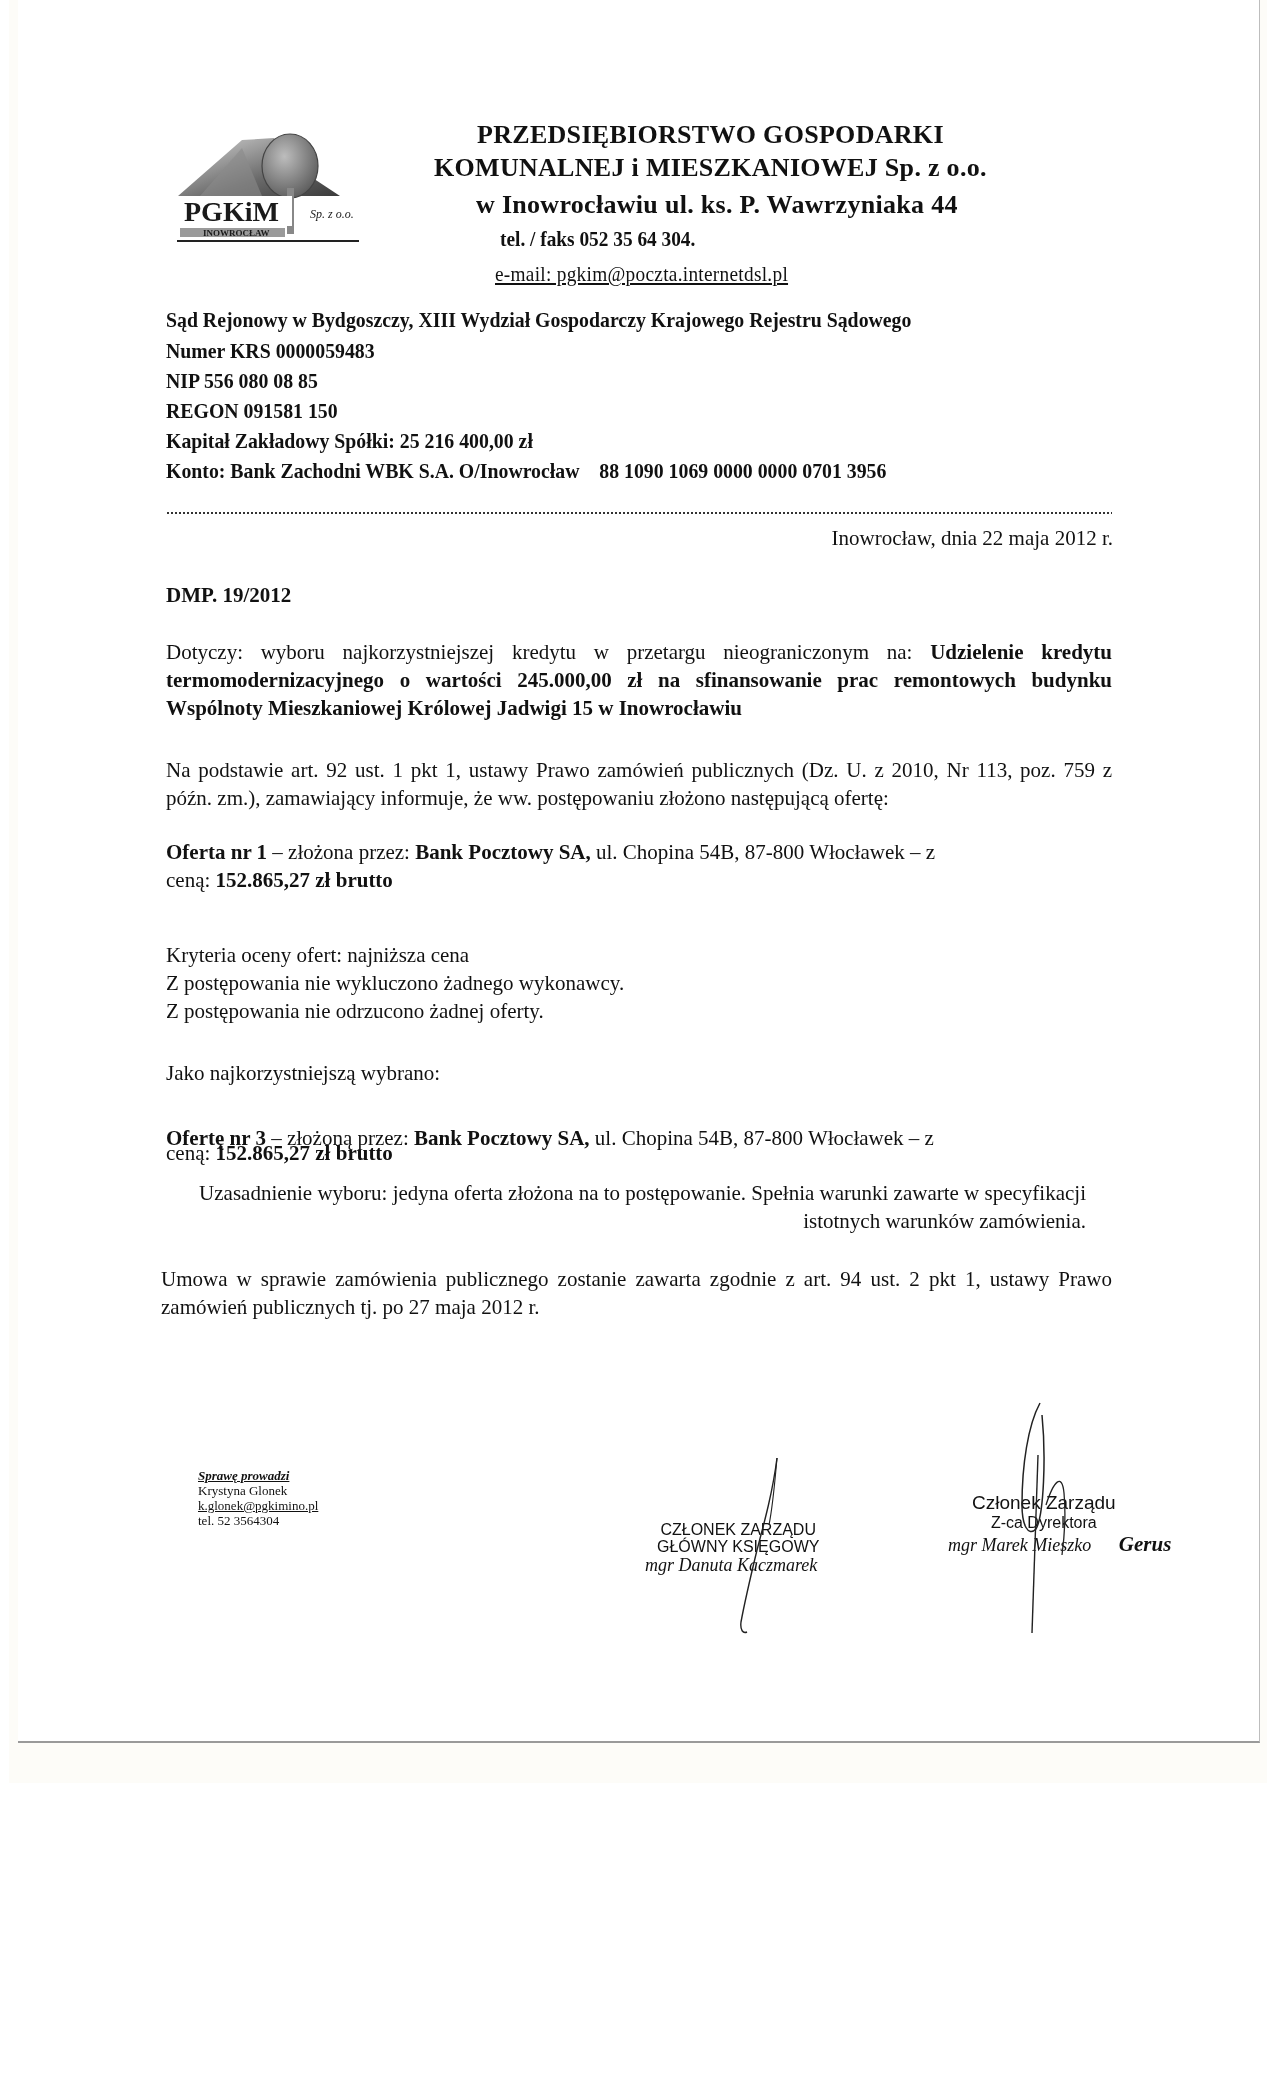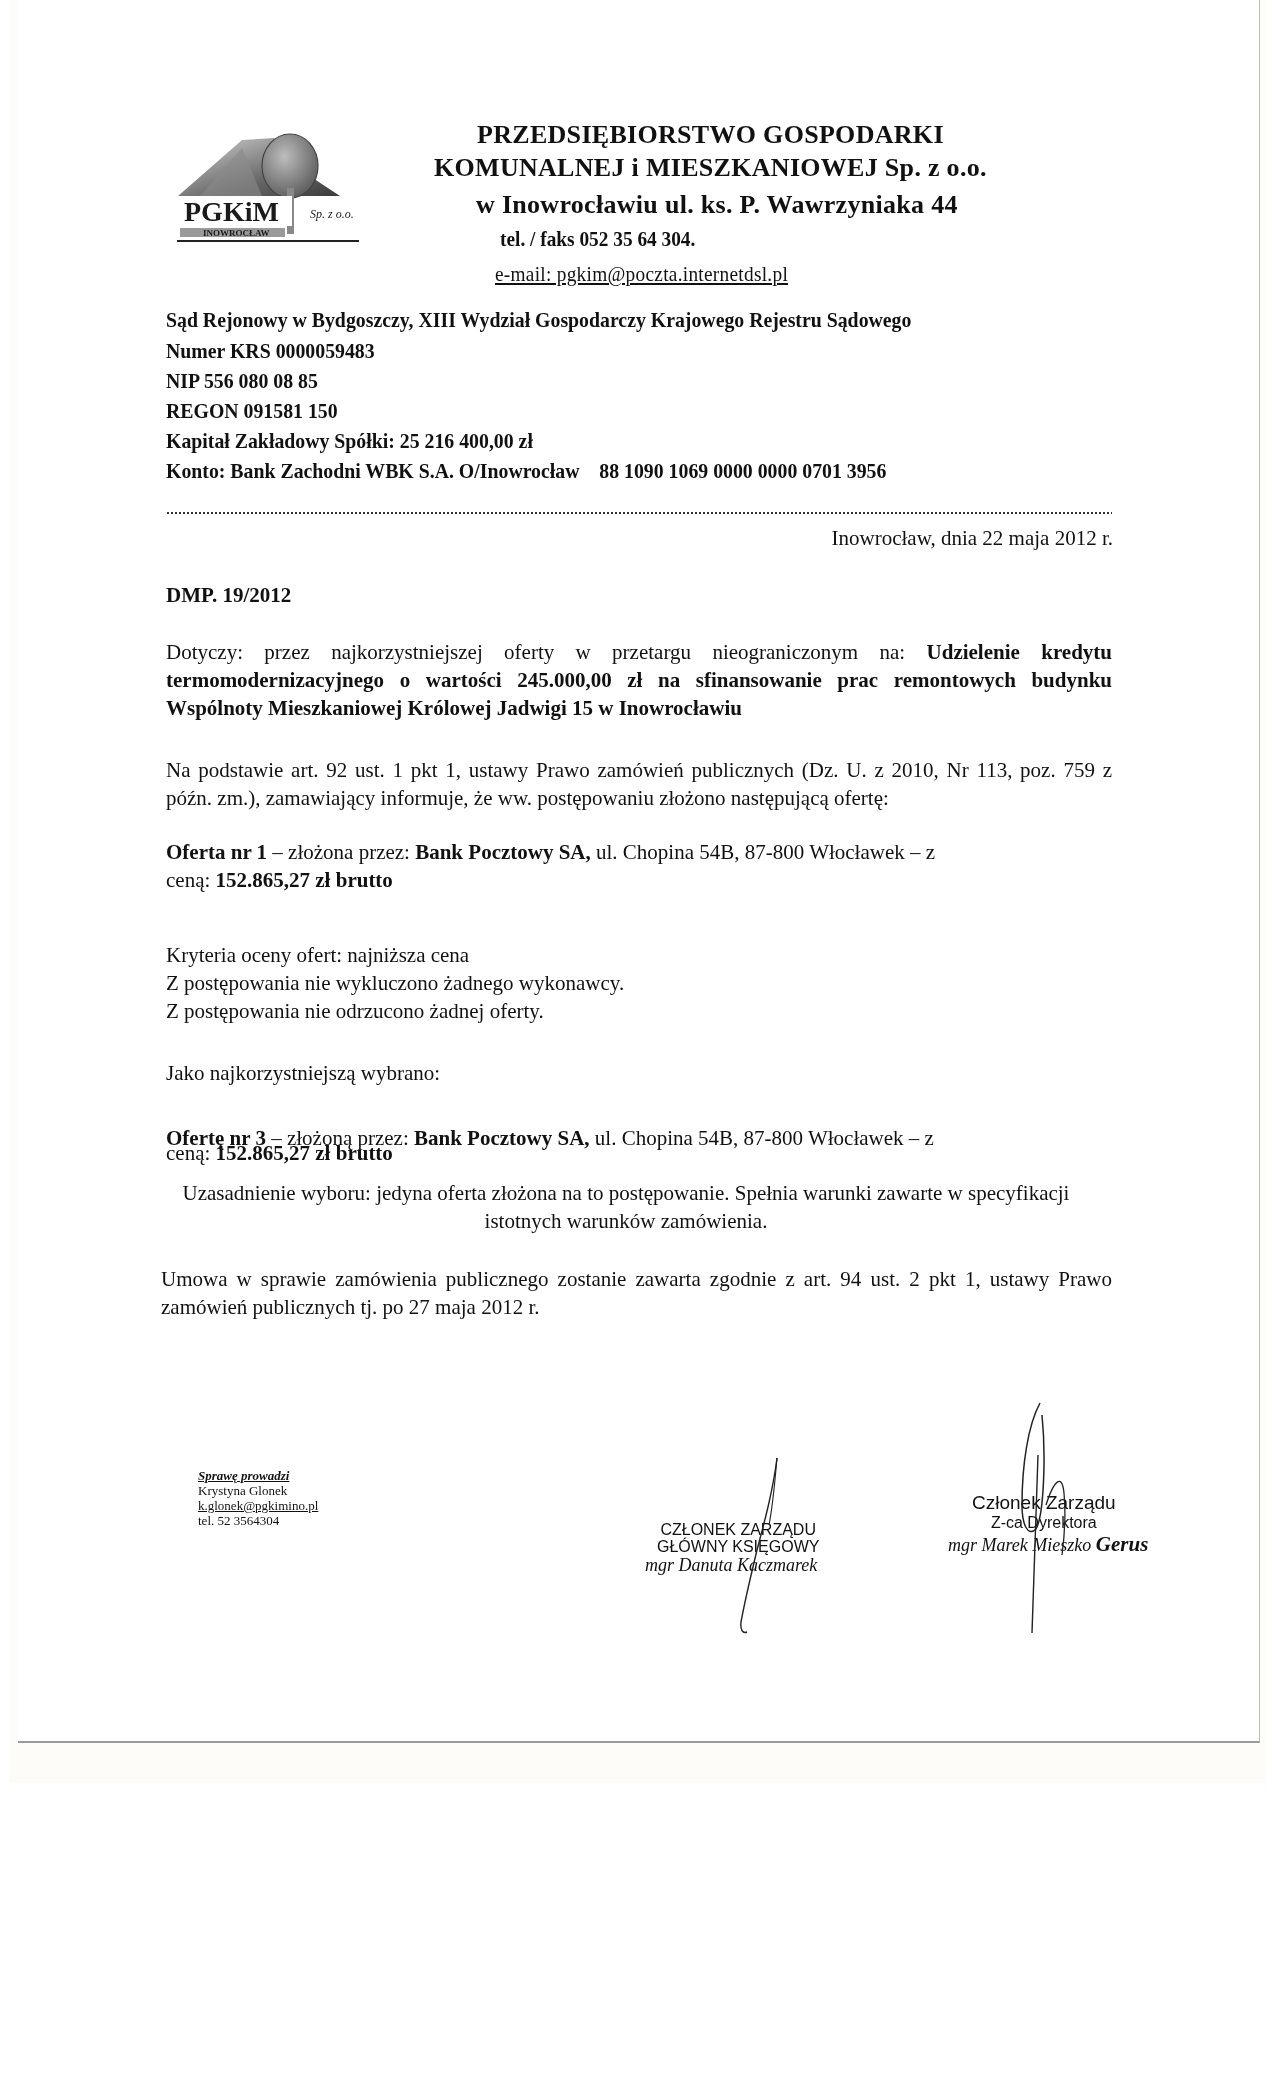--- a/index.html
+++ b/index.html
@@ -44,21 +44,21 @@
 
     
     .sig-block { position: absolute; font-family: "Liberation Sans", "DejaVu Sans", sans-serif; white-space: nowrap; margin-top: 28px; }
     .sig1 { left: 657px; top: 1493px; font-size: 16px; line-height: 17px; text-align: center; }
     .sig2 { left: 972px; top: 1464px; text-align: center; }
     .sig2 .role1 { font-size: 19px; }
     .sig2 .role2 { font-size: 16px; }
     .signame { position: absolute; font-family: "Liberation Serif", "DejaVu Serif", serif; font-style: italic; font-size: 18px; white-space: nowrap; }
     .signame1 { left: 645px; top: 1555px; }
     .signame2 { left: 948px; top: 1532px; }
-    .signame2 .big { font-size: 21px; font-weight: bold; }
+    .signame2 .big { font-size: 21px; font-weight: bold; margin-left: 23px; }
     .stroke { position: absolute; pointer-events: none; }
   </style>
 </head>
 <body>
 
 <div class="scan-strip"></div>
 <div class="paper"></div>
 
 <div class="logo">
   <svg width="200" height="130" viewBox="0 0 200 130">
@@ -99,21 +99,21 @@
 <div class="reg" style="top:428px">Kapitał Zakładowy Spółki: 25 216 400,00 zł</div>
 <div class="reg" style="top:458px">
   <span>Konto: Bank Zachodni WBK S.A. O/Inowrocław</span><span class="acct">88 1090 1069 0000 0000 0701 3956</span>
 </div>
 
 <div class="dots"></div>
 <div class="date">Inowrocław, dnia 22 maja 2012 r.</div>
 <div class="ref">DMP. 19/2012</div>
 
 <div class="para" style="top:638px">
-  <span>Dotyczy: przez najkorzystniejszej oferty w przetargu nieograniczonym na: </span><span class="b">Udzielenie kredytu termomodernizacyjnego o wartości 245.000,00 zł na sfinansowanie prac remontowych budynku Wspólnoty Mieszkaniowej Królowej Jadwigi 15 w Inowrocławiu</span>
+  <span>Dotyczy: wyboru najkorzystniejszej kredytu w przetargu nieograniczonym na: </span><span class="b">Udzielenie kredytu termomodernizacyjnego o wartości 245.000,00 zł na sfinansowanie prac remontowych budynku Wspólnoty Mieszkaniowej Królowej Jadwigi 15 w Inowrocławiu</span>
 </div>
 
 <div class="para" style="top:756px">Na podstawie art. 92 ust. 1 pkt 1, ustawy Prawo zamówień publicznych (Dz. U. z 2010, Nr 113, poz. 759 z późn. zm.), zamawiający informuje, że ww. postępowaniu złożono następującą ofertę:</div>
 
 <div class="line" style="top:840px">
   <span class="b">Oferta nr 1</span><span> – złożona przez: </span><span class="b">Bank Pocztowy SA,</span><span> ul. Chopina 54B, 87-800 Włocławek – z</span>
 </div>
 <div class="line" style="top:868px">
   <span>ceną: </span><span class="b">152.865,27 zł brutto</span>
 </div>
@@ -124,21 +124,21 @@
 
 <div class="line" style="top:1061px">Jako najkorzystniejszą wybrano:</div>
 
 <div class="line" style="top:1126px">
   <span class="b">Ofertę nr 3</span><span> – złożoną przez: </span><span class="b">Bank Pocztowy SA,</span><span> ul. Chopina 54B, 87-800 Włocławek – z</span>
 </div>
 <div class="line" style="top:1141px">
   <span>ceną: </span><span class="b">152.865,27 zł brutto</span>
 </div>
 
-<div class="para" style="top:1179px; width:920px; text-align:center;">Uzasadnienie wyboru: jedyna oferta złożona na to postępowanie. Spełnia warunki zawarte w specyfikacji istotnych warunków zamówienia.</div>
+<div class="para" style="top:1179px; width:920px; text-align:right;">Uzasadnienie wyboru: jedyna oferta złożona na to postępowanie. Spełnia warunki zawarte w specyfikacji istotnych warunków zamówienia.</div>
 
 <div class="para" style="top:1265px; left:161px; width:951px;">Umowa w sprawie zamówienia publicznego zostanie zawarta zgodnie z art. 94 ust. 2 pkt 1, ustawy Prawo zamówień publicznych tj. po 27 maja 2012 r.</div>
 
 <div class="contact">
   <div class="title">Sprawę prowadzi</div>
   <div>Krystyna Glonek</div>
   <div class="mail">k.glonek@pgkimino.pl</div>
   <div>tel. 52 3564304</div>
 </div>
 

